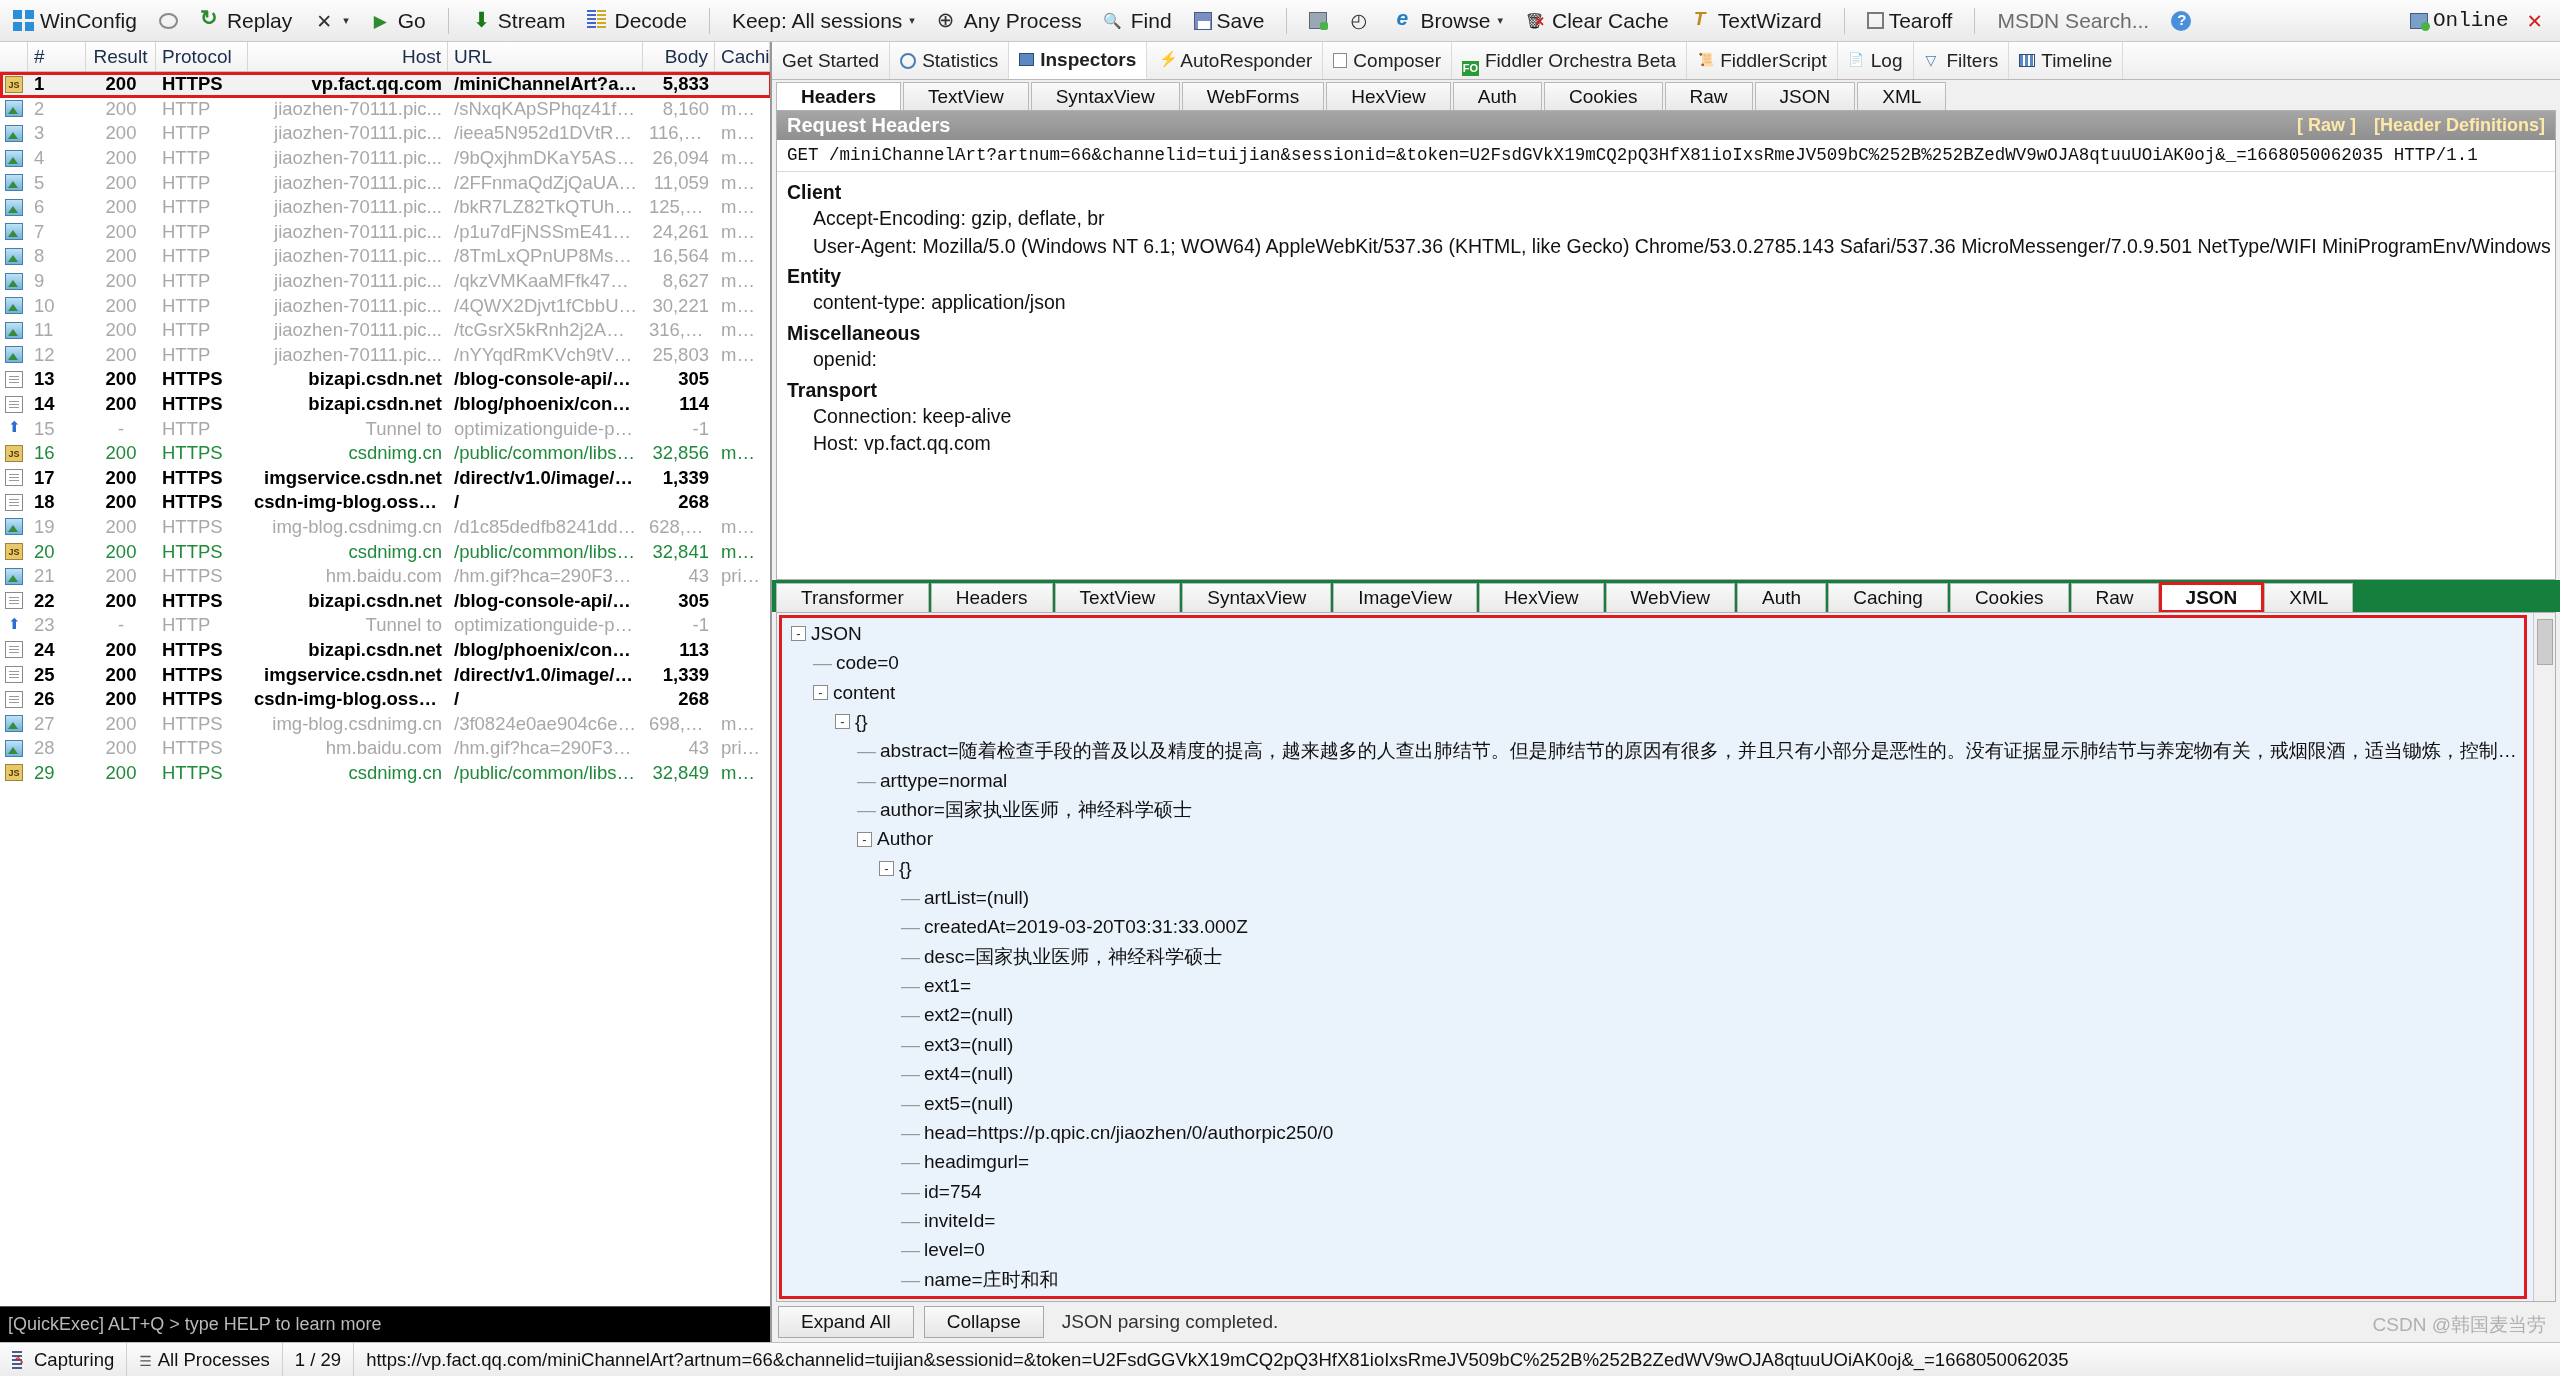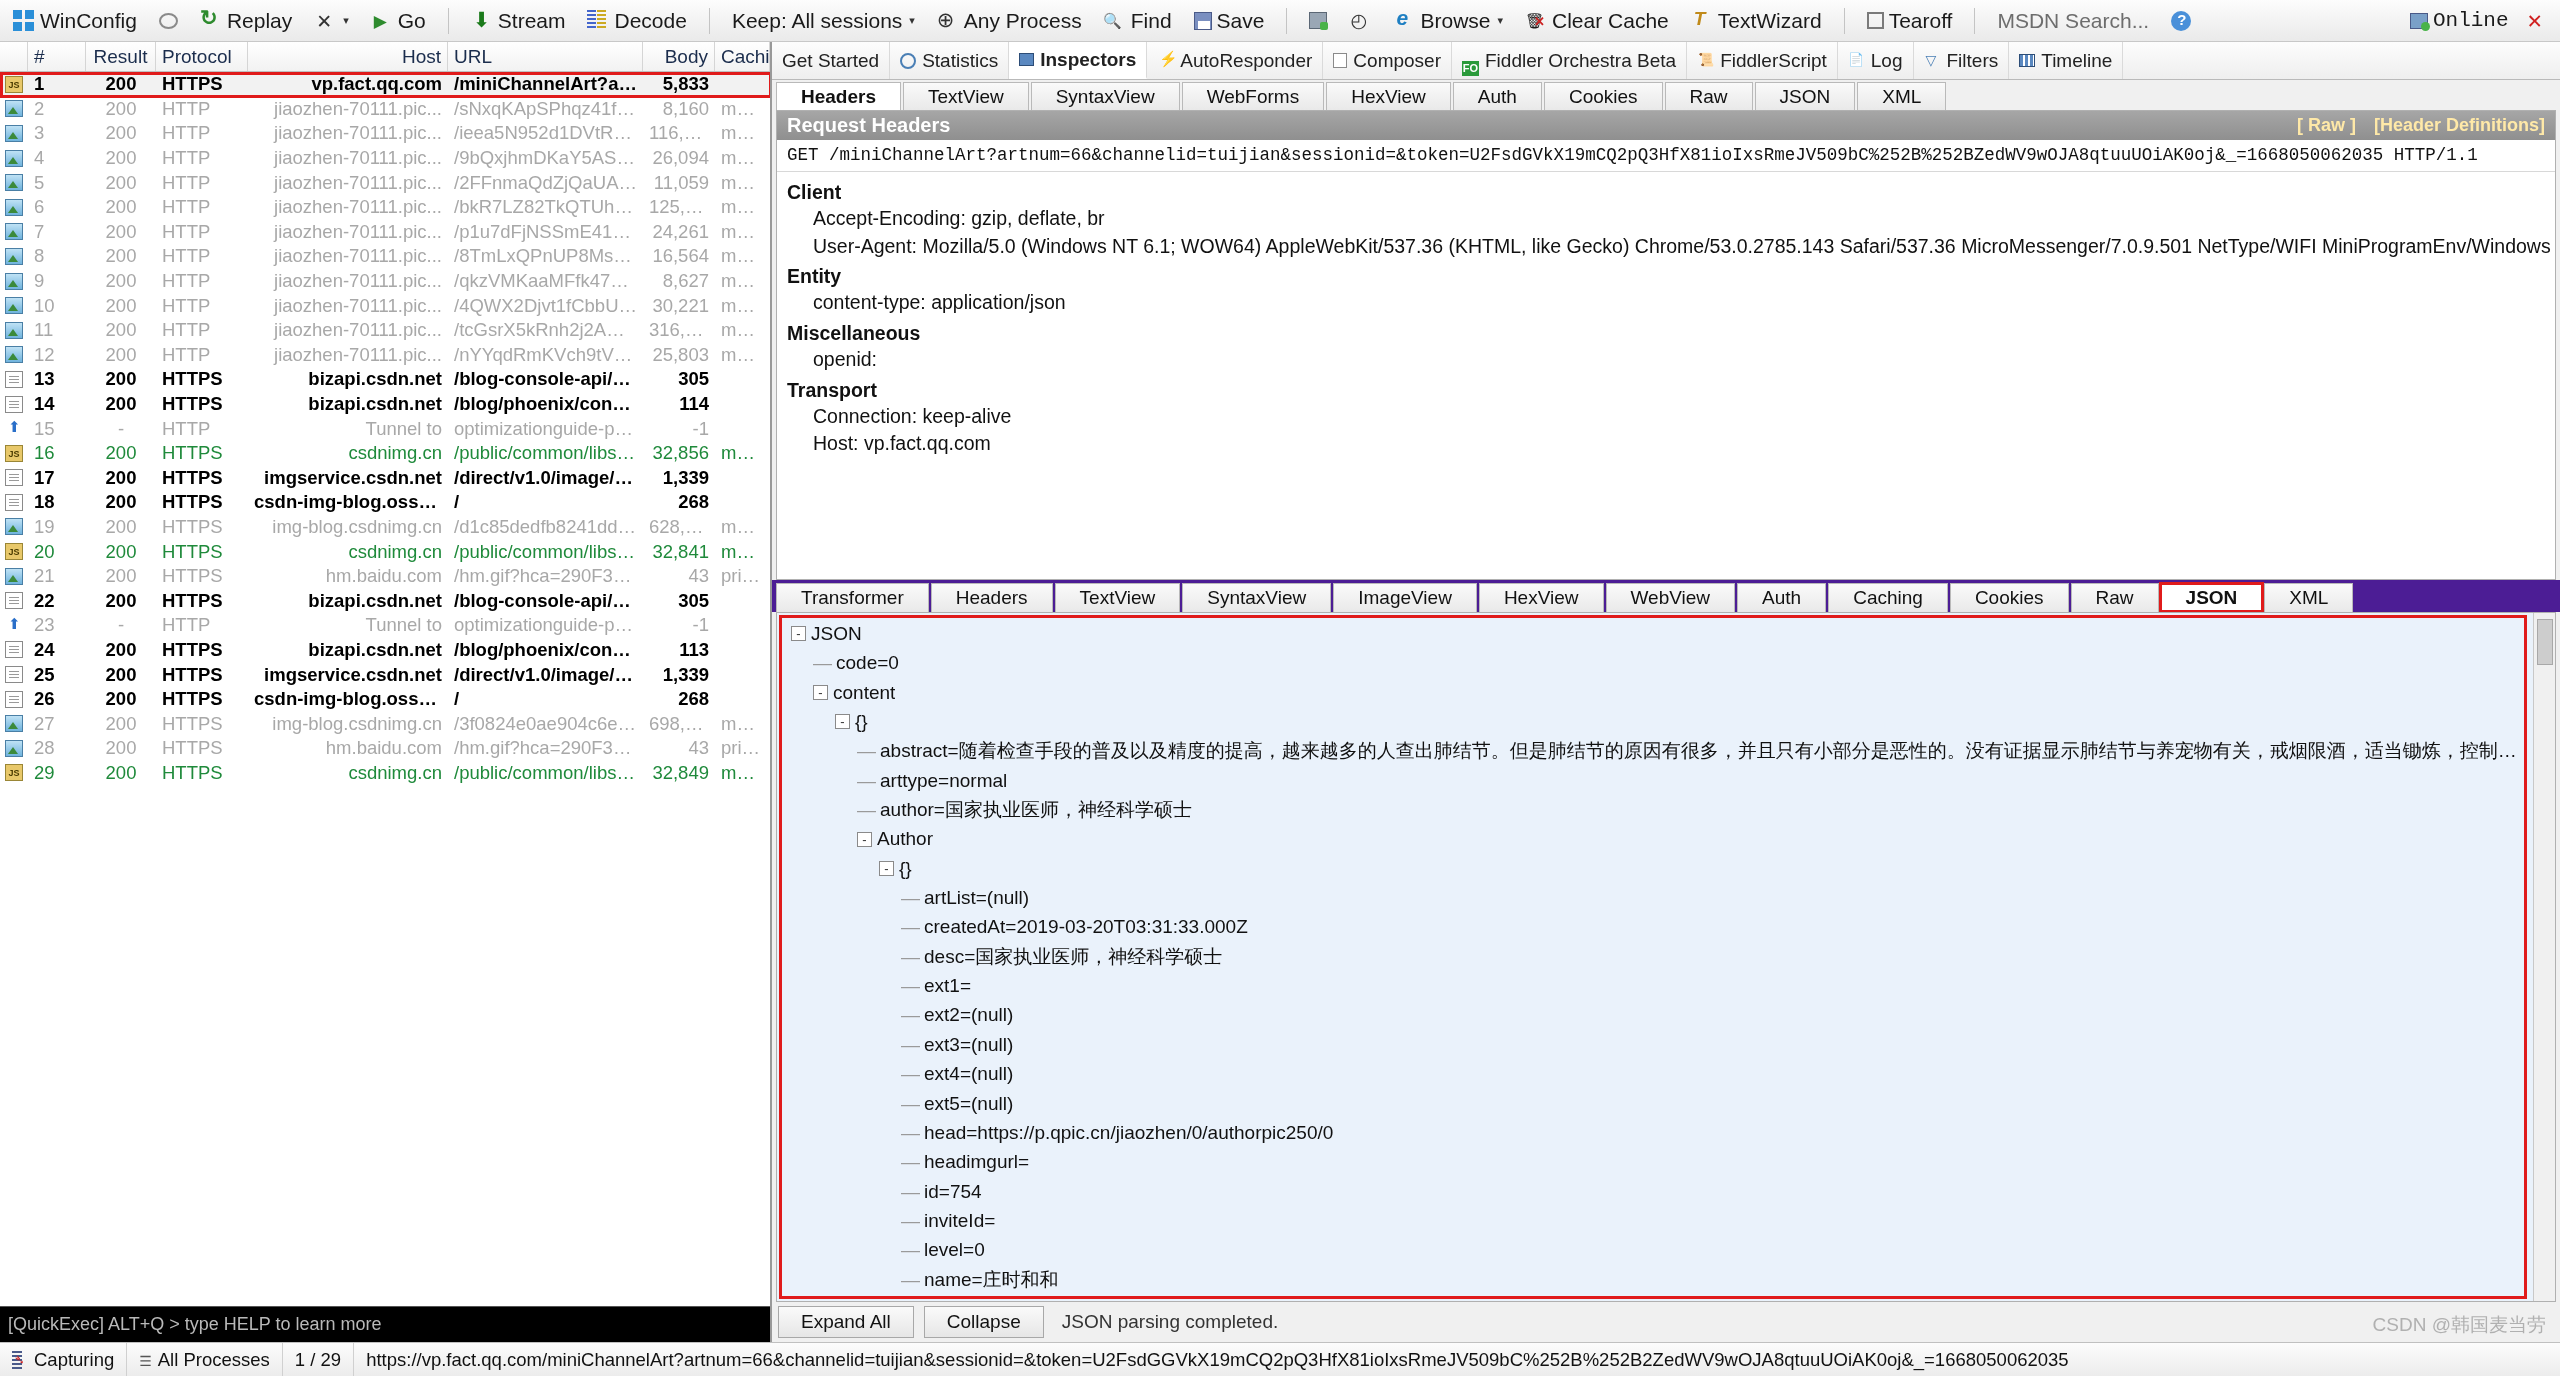--- a/index.html
+++ b/index.html
@@ -170,21 +170,21 @@
     padding: 5px 10px 6px 10px; border-bottom: 1px solid #d8d8d8; color: #111;
     white-space: nowrap; overflow: hidden;
   }
   .hdr-body { padding: 4px 0 0 10px; font-size: 19.5px; color: #111; background:#fff; flex:1; overflow:hidden;}
   .hdr-group { font-weight: bold; margin-top: 5px; margin-bottom:1px; }
   .hdr-kv { padding-left: 26px; line-height: 1.42; white-space:nowrap; overflow:hidden;}
 
   
   .resp-tabs {
     display: flex; height: 32px; min-height:32px; align-items: stretch;
-    background: #4c1d95; padding-left: 4px; padding-top:3px; font-size: 19px;
+    background: #15803d; padding-left: 4px; padding-top:3px; font-size: 19px;
     position:relative;
   }
   .json-hl { position: relative; }
   .json-hl::after {
     content:""; position:absolute; left:-3px; top:-2px; right:-3px; bottom:-1px;
     border: 3px solid #e01b1b; pointer-events:none;
   }
   .json-area {
     flex: 1; background: #eaf2fb; border: 1px solid #b0b0b0; margin: 0 4px;
     position: relative; overflow: hidden; display:flex;

